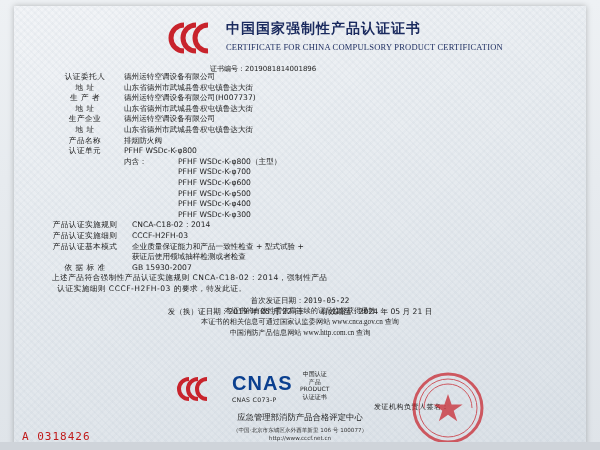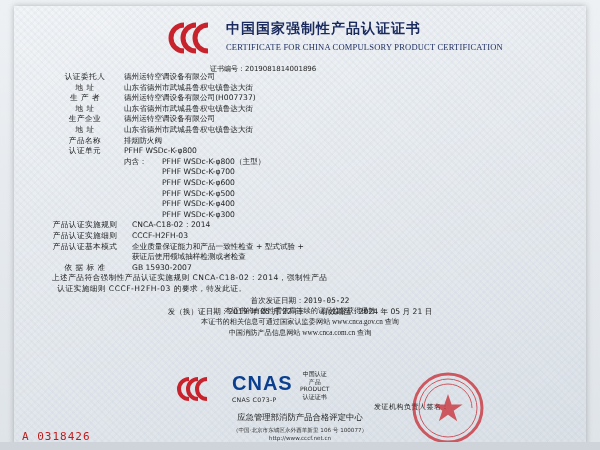--- a/index.html
+++ b/index.html
@@ -60,21 +60,21 @@
     font-size:7.6px;color:#1d1d1d;
     line-height:10.6px;
   }
   .row{position:relative;height:10.6px;white-space:nowrap;}
   .lbl{
     position:absolute;left:38px;width:66px;
     text-align:center;letter-spacing:.5px;
   }
   .val{position:absolute;left:110px;}
   .val.ind{left:118px;}
-  .indent{position:absolute;left:148px;}
+  .indent{position:absolute;left:164px;}
   .rowc{position:relative;height:10.6px;text-align:center;white-space:nowrap;}
   .mono{font-family:"DejaVu Sans Mono", monospace;}
   
   .footer{
     position:absolute;left:0;top:300px;width:572px;
     font-family:Liberation Serif, serif;
     font-size:7.2px;color:#1d1d1d;line-height:11px;text-align:center;
   }
   
   .logos{position:absolute;left:0;top:348px;width:572px;height:52px;margin-top:16px;}
@@ -217,21 +217,21 @@
       <div class="rowc">
         <span>发（换）证日期：</span><span>2019 年 05 月 22 日</span>
         <span style="display:inline-block;width:14px"></span>
         <span>有效期至：</span><span>2024 年 05 月 21 日</span>
       </div>
     </div>
 
     <div class="footer">
       <div>本证书的有效性需依靠连续的证后监督获得保持</div>
       <div>本证书的相关信息可通过国家认监委网站 www.cnca.gov.cn 查询</div>
-      <div>中国消防产品信息网站 www.cnca.com.cn 查询</div>
+      <div>中国消防产品信息网站 www.http.com.cn 查询</div>
     </div>
 
     <div class="logos">
       <div class="ccc-small">
         <svg viewBox="0 0 44 30" width="44" height="30">
           <g fill="none" stroke="#c8232c" stroke-width="4">
             <path d="M15 5 A10 10 0 1 0 15 25"></path>
             <path d="M24 5 A10 10 0 1 0 24 25"></path>
             <path d="M33 5 A10 10 0 1 0 33 25"></path>
           </g>

